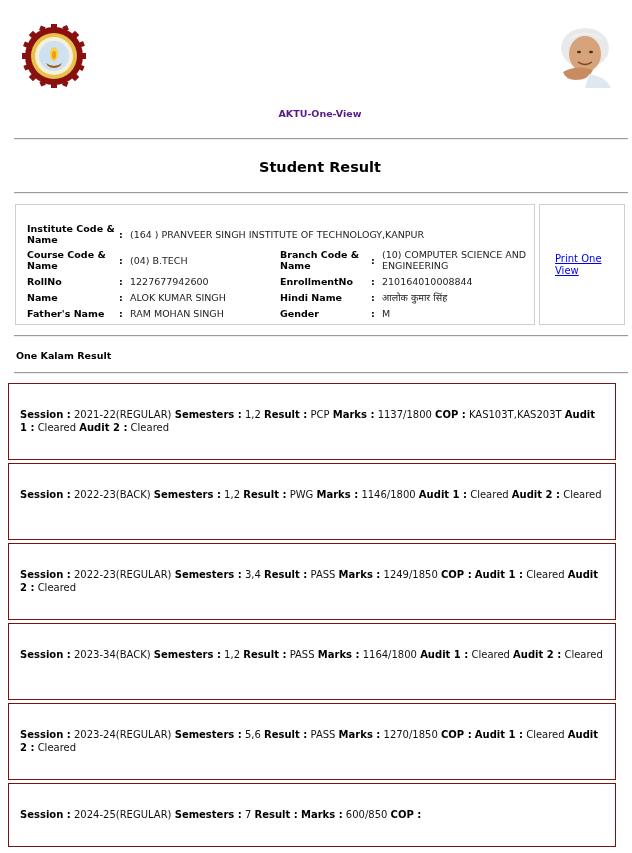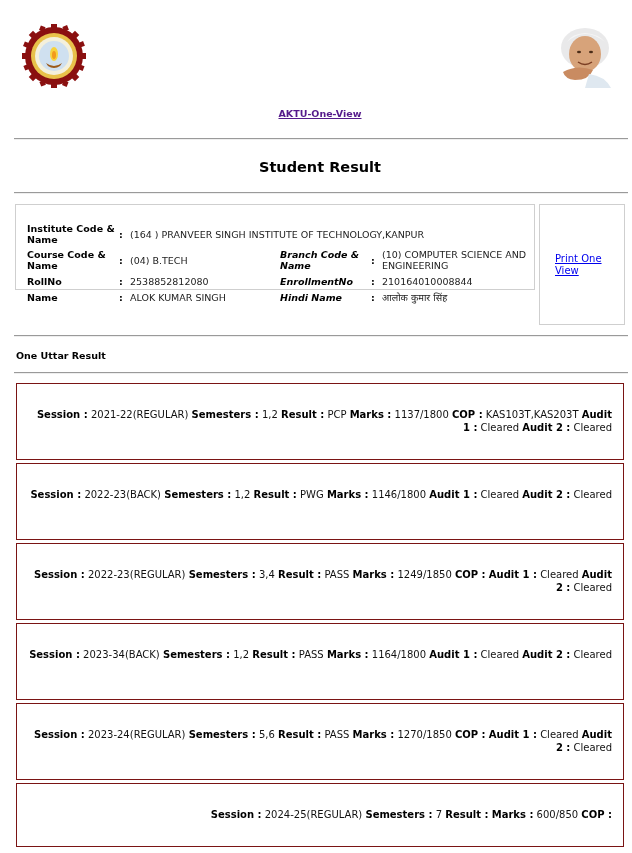--- a/index.html
+++ b/index.html
@@ -32,63 +32,63 @@
     font-family: "Liberation Sans", sans-serif;
     color: #333; font-size: 8.3px; line-height: 12px; margin-top: 6px; white-space: nowrap;
   }
   .portrait {
     position: absolute; left: 549px; top: 24px; width: 70px; height: 66px;
   }
   .top-link {
     position: absolute; left: 0; top: 108px; width: 640px; text-align: center;
     font-size: 9.5px; font-weight: bold;
   }
-  .top-link a { color: #551a8b; text-decoration: underline; cursor: pointer; }
+  .top-link a { color: #551a8b; cursor: pointer; }
 
   
   .hr {
     position: absolute; left: 14px; width: 614px; height: 0;
     border-top: 1px solid #9a9a9a; border-bottom: 1px solid #eeeeee;
   }
 
   .page-title {
     position: absolute; left: 0; top: 158px; width: 640px; text-align: center;
     font-size: 14.5px; font-weight: bold; line-height: 18px;
   }
 
   
   .info-box {
-    position: absolute; left: 15px; top: 204px; width: 520px; height: 86px;
+    position: absolute; left: 15px; top: 204px; width: 520px; height: 121px;
     border: 1px solid #cfcfcf; box-sizing: border-box;
   }
   .print-box {
     position: absolute; left: 539px; top: 204px; width: 86px; height: 121px;
     border: 1px solid #cfcfcf; box-sizing: border-box;
     display: flex; align-items: center; justify-content: center; text-align: left;
   }
   .print-box a {
     color: #0000ee; text-decoration: underline; font-size: 10px; line-height: 12px; cursor: pointer;
     display: inline-block; width: 54px;
   }
   .info-table { position: absolute; left: 11px; top: 16px; border-collapse: collapse; font-size: 9.5px; }
   .info-table td { padding: 0; vertical-align: middle; line-height: 11px; }
   .lbl { font-weight: bold; width: 92px; }
-  .lbl2 { font-weight: bold; width: 91px; font-style: italic; }
+  .lbl2 { font-weight: bold; width: 91px; }
   .colon { width: 11px; text-align: left; font-weight: bold; }
   .val { color: #222; }
   .val1 { width: 150px; }
   .row-a td { height: 26px; }
   .row-b td { height: 16px; }
 
   .section-label {
     position: absolute; left: 16px; top: 350px; font-size: 9.5px; font-weight: bold;
   }
 
   
-  .cards { position: absolute; left: 16px; top: 383px; width: 608px; text-align: right; }
+  .cards { position: absolute; left: 8px; top: 383px; width: 608px; }
   .card {
     width: 608px; height: 77px; box-sizing: border-box;
     border: 1px solid #7a1414; margin-bottom: 3px;
     padding: 24px 11px 0 11px;
     font-size: 10px; line-height: 13px; color: #111;
   }
   .card.last { height: 64px; }
   .card b { font-weight: bold; color: #000; }
 </style>
 </head>
@@ -160,44 +160,52 @@
       <td class="lbl">Course Code &amp; Name</td>
       <td class="colon">:</td>
       <td class="val val1">(04) B.TECH</td>
       <td class="lbl2">Branch Code &amp; Name</td>
       <td class="colon">:</td>
       <td class="val" style="width:150px;">(10) COMPUTER SCIENCE AND ENGINEERING</td>
     </tr>
     <tr class="row-b">
       <td class="lbl">RollNo</td>
       <td class="colon">:</td>
-      <td class="val val1">2538852812080</td>
+      <td class="val val1">1227677942600</td>
       <td class="lbl2">EnrollmentNo</td>
       <td class="colon">:</td>
       <td class="val">210164010008844</td>
     </tr>
     <tr class="row-b">
       <td class="lbl">Name</td>
       <td class="colon">:</td>
       <td class="val val1">ALOK KUMAR SINGH</td>
       <td class="lbl2">Hindi Name</td>
       <td class="colon">:</td>
       <td class="val">आलोक कुमार सिंह</td>
     </tr>
+    <tr class="row-b">
+      <td class="lbl">Father's Name</td>
+      <td class="colon">:</td>
+      <td class="val val1">RAM MOHAN SINGH</td>
+      <td class="lbl2">Gender</td>
+      <td class="colon">:</td>
+      <td class="val">M</td>
+    </tr>
   </tbody>
     </table>
 </div>
 
 <div class="print-box">
   <a>Print One View</a>
 </div>
 
 <div class="hr" style="top:335px;"></div>
 
-<div class="section-label">One Uttar Result</div>
+<div class="section-label">One Kalam Result</div>
 
 <div class="hr" style="top:372px;"></div>
 
 <div class="cards">
 
   <div class="card">
     <b>Session :</b> <span>2021-22(REGULAR)</span>
     <b>Semesters :</b> <span>1,2</span>
     <b>Result :</b> <span>PCP</span>
     <b>Marks :</b> <span>1137/1800</span>

